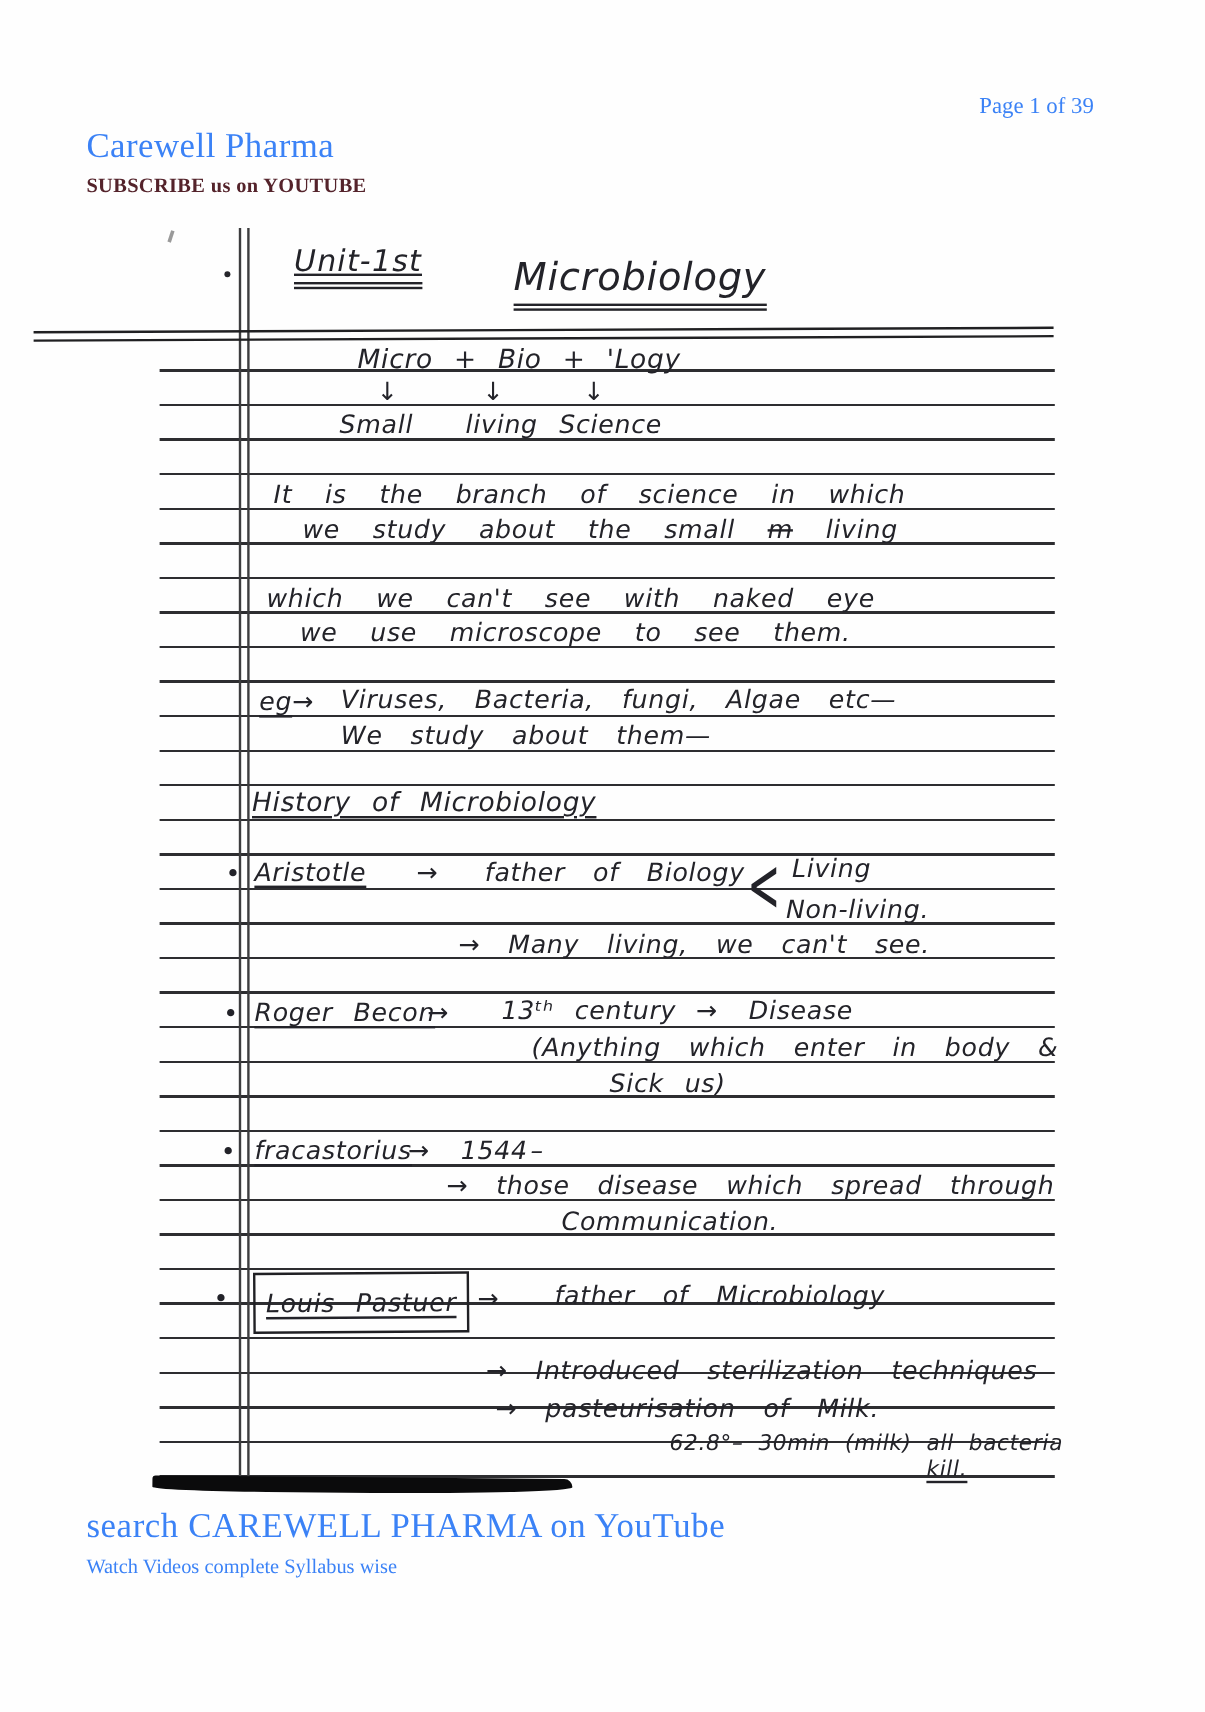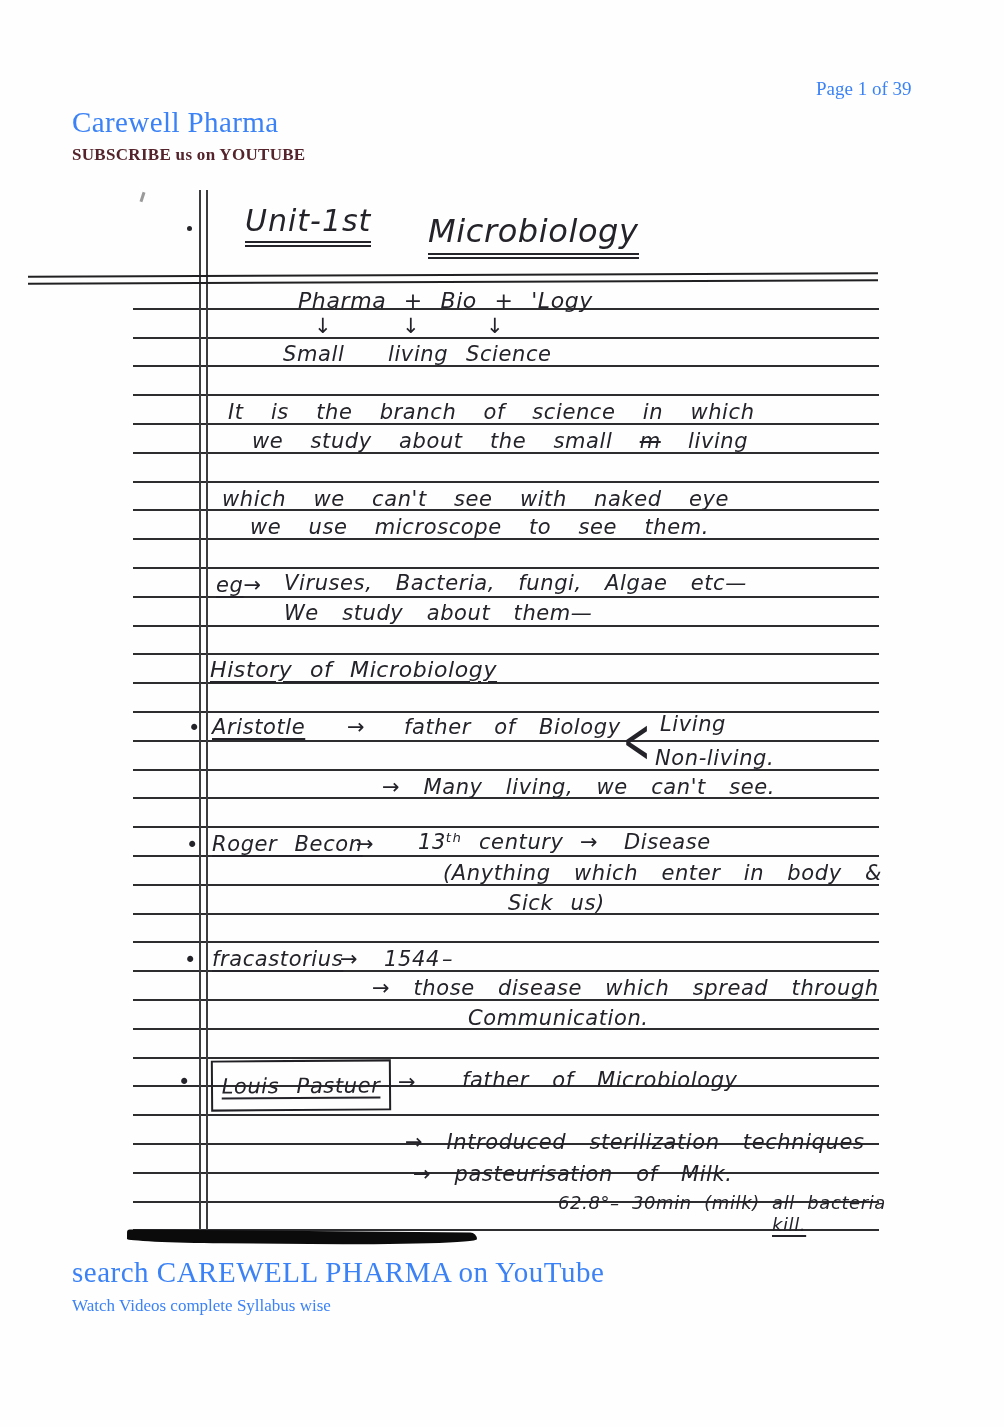--- a/index.html
+++ b/index.html
@@ -20,21 +20,21 @@
            border-left:2px solid #3c3c3e;border-right:2px solid #3c3c3e;}
   #dsep{position:absolute;left:28px;top:274px;width:850px;height:5px;
         border-top:2px solid #202022;border-bottom:2px solid #202022;transform:rotate(-.25deg);}
   #smudge{position:absolute;left:127px;top:1231px;width:350px;height:13px;background:#0b0b0c;
           border-radius:4px 10px 70% 40%;transform:rotate(.5deg);}
   #pencil-mark{position:absolute;left:141px;top:192px;width:3px;height:10px;background:#9a9a9a;transform:rotate(18deg);}
   .dot{position:absolute;width:5px;height:5px;border-radius:50%;background:#26262b;}
   
   .hw{position:absolute;font-family:"DejaVu Sans",sans-serif;font-style:italic;color:#232329;
       white-space:nowrap;font-size:21px;letter-spacing:.6px;word-spacing:10px;}
-  .t-big{font-size:30px;letter-spacing:1px;}
+  .t-big{font-size:25px;letter-spacing:1px;text-decoration:underline;}
   .dunder{border-bottom:6px double #232329;padding-bottom:3px;}
   .under{text-decoration:underline;text-underline-offset:4px;text-decoration-thickness:2px;}
   .struck{text-decoration:line-through;}
   .def{word-spacing:20px;}
   .wide{word-spacing:16px;}
   .brace{font-size:30px;transform:scaleY(2.1) scaleX(1.1);transform-origin:center;display:inline-block;}
   #pasteur-box{position:absolute;left:211px;top:1060px;width:176px;height:47px;
                border:2.5px solid #202024;transform:rotate(-.4deg);display:flex;align-items:center;justify-content:center;}
   .ann{font-size:18px;word-spacing:6px;}
 </style>
@@ -49,21 +49,21 @@
 
   <div id="ruled"></div>
   <div id="vmargin"></div>
   <div id="dsep"></div>
   <div id="pencil-mark"></div>
   <div class="dot" style="left:187px;top:226px"></div>
 
   <div class="hw t-big" style="left:245px;top:203px"><span class="dunder">Unit-1st</span></div>
   <div class="hw" style="left:428px;top:212px;font-size:32px"><span class="dunder">Microbiology</span></div>
 
-  <div class="hw" style="left:298px;top:288px;font-size:22px">Pharma + Bio + 'Logy</div>
+  <div class="hw" style="left:298px;top:288px;font-size:22px">Micro + Bio + 'Logy</div>
   <div class="hw" style="left:314px;top:314px">↓</div>
   <div class="hw" style="left:402px;top:314px">↓</div>
   <div class="hw" style="left:486px;top:314px">↓</div>
   <div class="hw" style="left:283px;top:342px">Small</div>
   <div class="hw" style="left:388px;top:342px">living</div>
   <div class="hw" style="left:466px;top:342px">Science</div>
 
   <div class="hw def" style="left:228px;top:400px">It is the branch of science in which</div>
   <div class="hw def" style="left:252px;top:429px"><span>we study about the small </span><span class="struck">m</span><span> living</span></div>
   <div class="hw def" style="left:222px;top:487px">which we can't see with naked eye</div>

